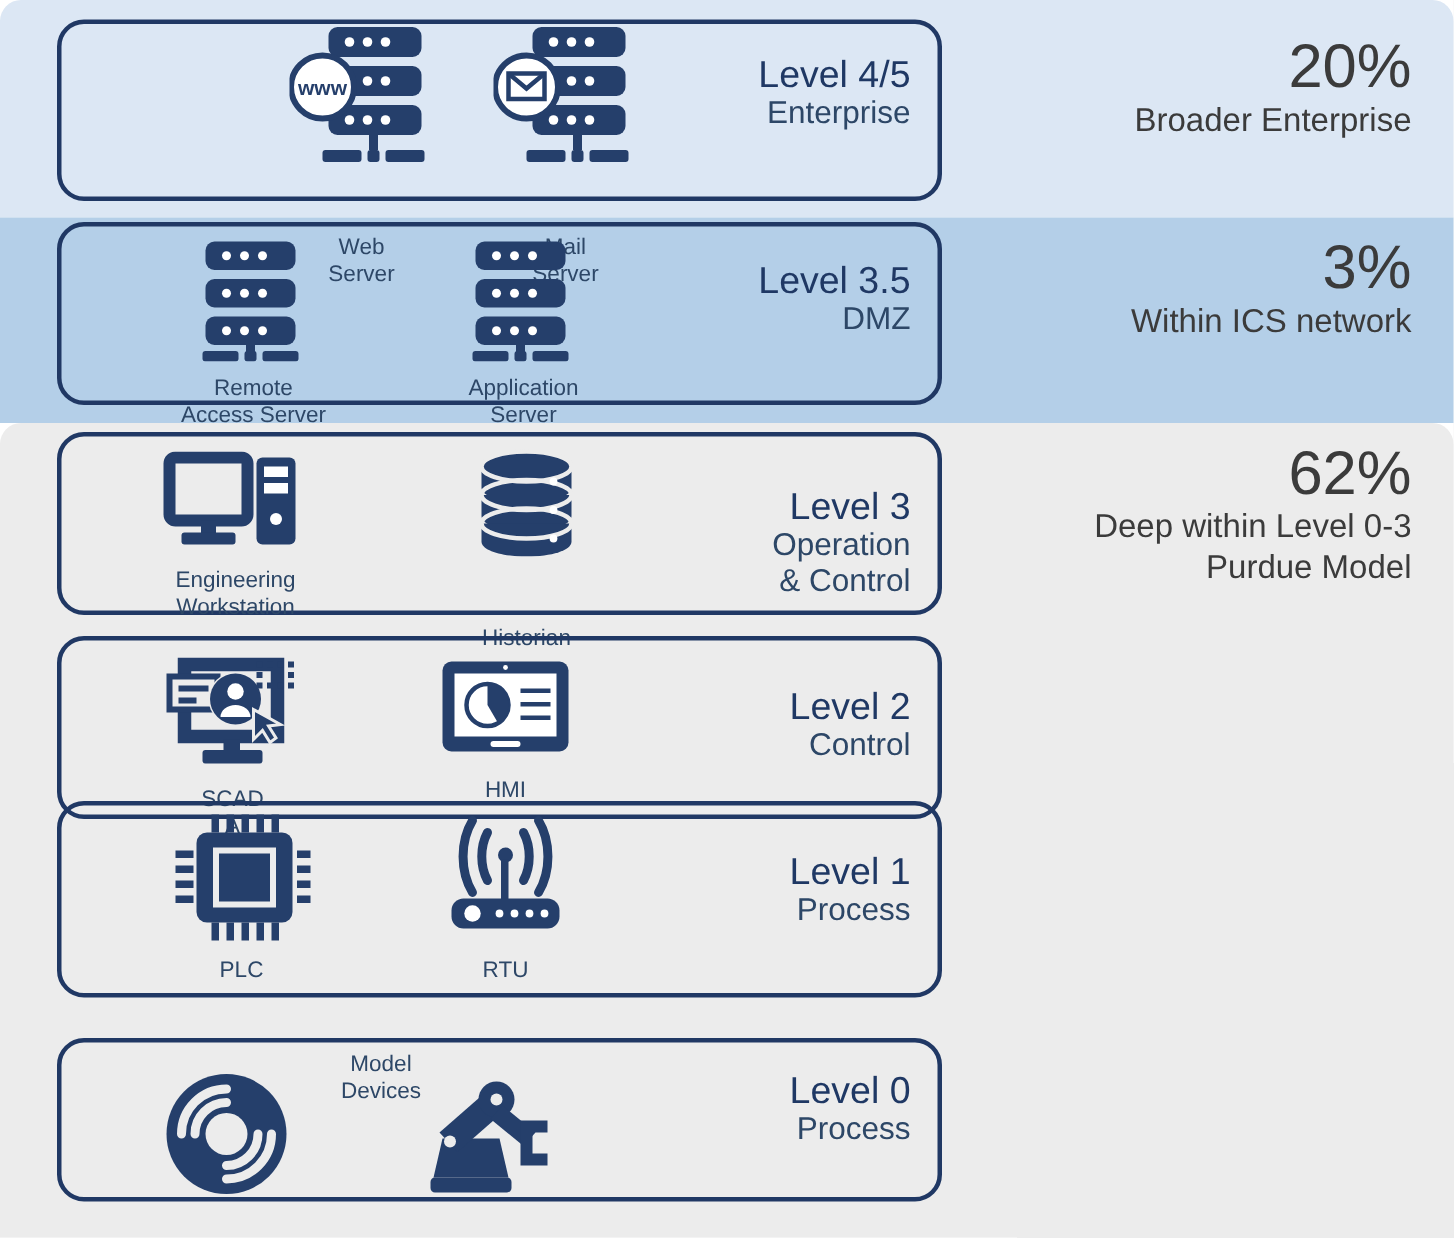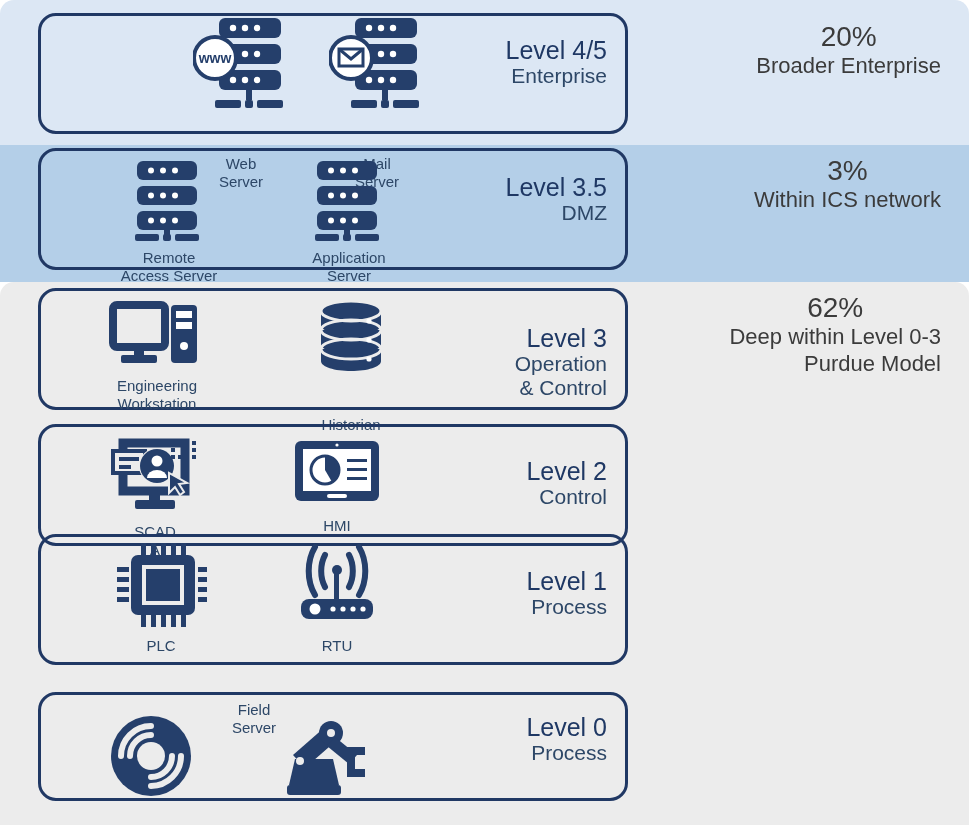--- a/index.html
+++ b/index.html
@@ -67,24 +67,23 @@
   }
 
   
   .stat {
     position: absolute;
     right: 28px;
     text-align: right;
     color: #3b3b3b;
   }
   .stat-pct {
-    font-size: 28px;
+    font-size: 41px;
     line-height: 1.1;
     white-space: nowrap;
-    text-align: center;
   }
   .stat-label {
     font-size: 22px;
     line-height: 1.22;
     white-space: nowrap;
   }
 
   
   .device {
     position: absolute;
@@ -413,21 +412,21 @@
     </div>
   </div>
 
   <div class="level-box" style="top:692px; height:109px;">
     <div class="level-title-wrap" style="top:18px;">
       <div class="level-title">Level 0</div>
       <div class="level-sub">Process</div>
     </div>
 
     <div style="position:absolute; left:178px; top:6px; width:70px; text-align:center;">
-      <span style="font-size:15px; color:#2d4767; line-height:1.18; display:block;">Field Server</span>
+      <span style="font-size:15px; color:#2d4767; line-height:1.18; display:block;">Model Devices</span>
     </div>
 
     <div class="device" style="left:62px; top:18px;">
       <span class="icon">
         <svg width="86" height="86" viewBox="0 0 86 86">
           <circle cx="43" cy="43" r="40" class="ink"></circle>
           <circle cx="43" cy="43" r="14" fill="#ececec"></circle>
           <g fill="none" stroke="#ececec" stroke-width="6" stroke-linecap="round">
             <path d="M43 13 A30 30 0 0 0 13 43"></path>
             <path d="M43 22 A21 21 0 0 0 22 43"></path>

